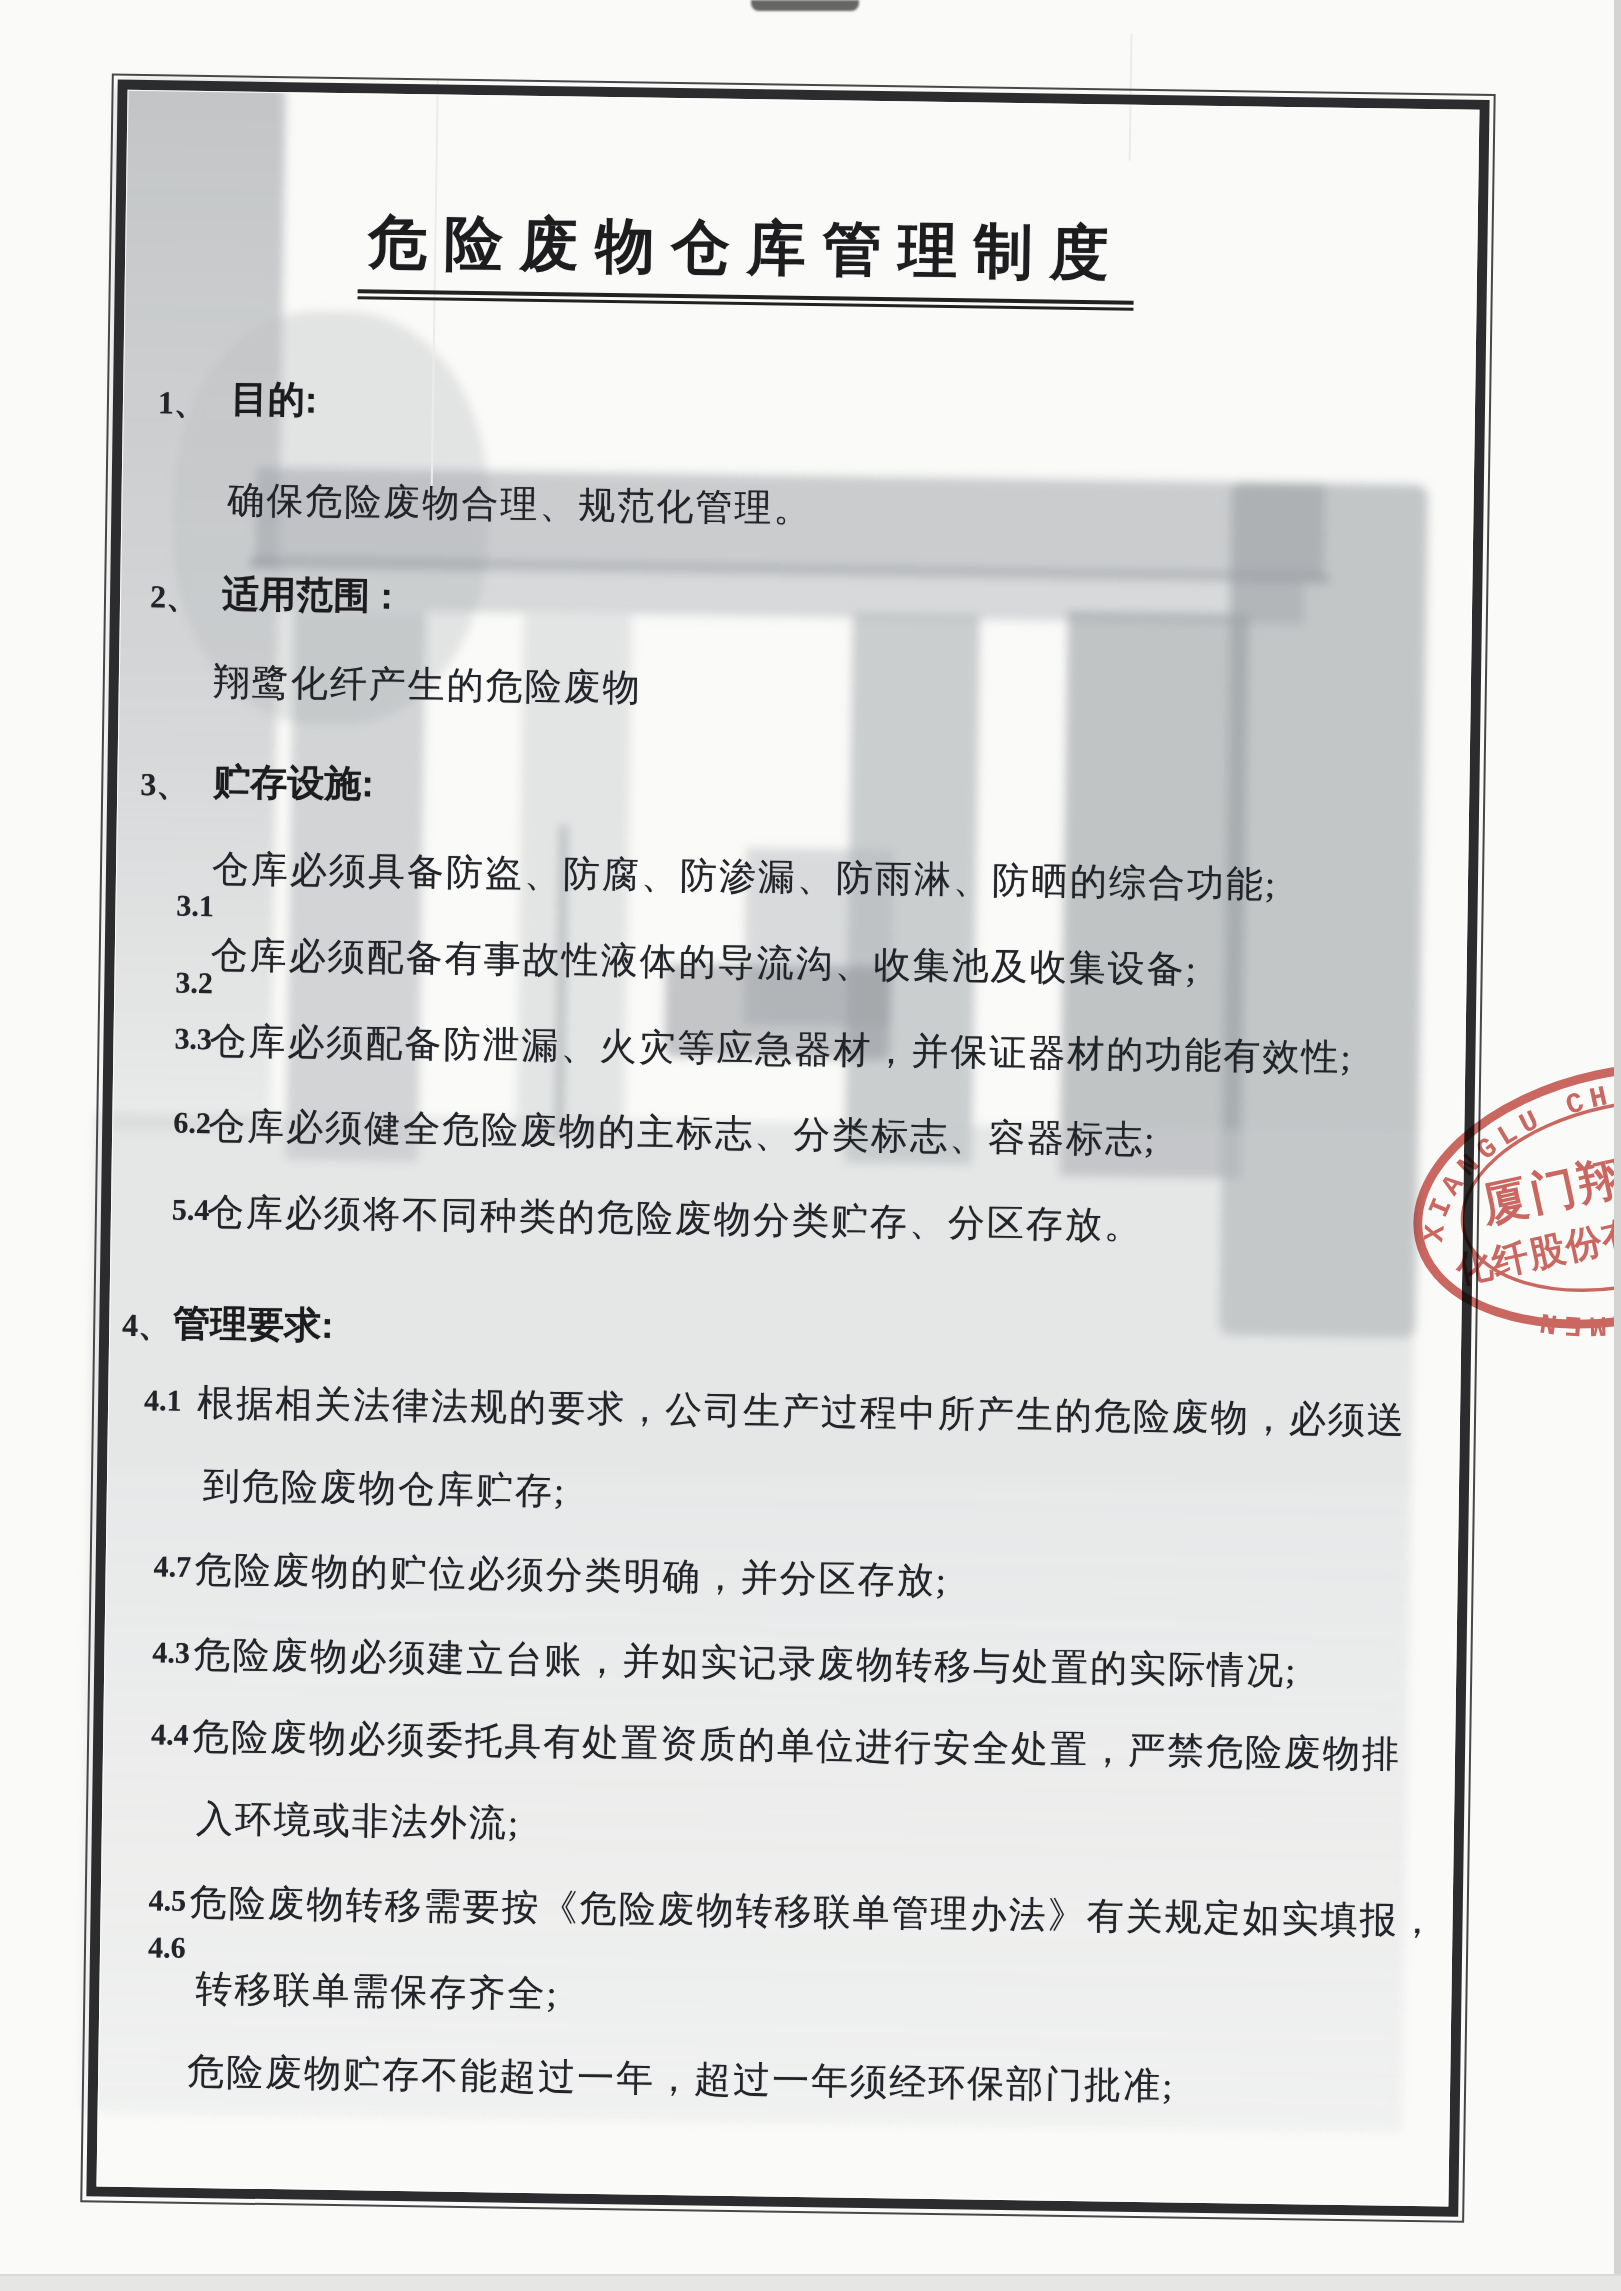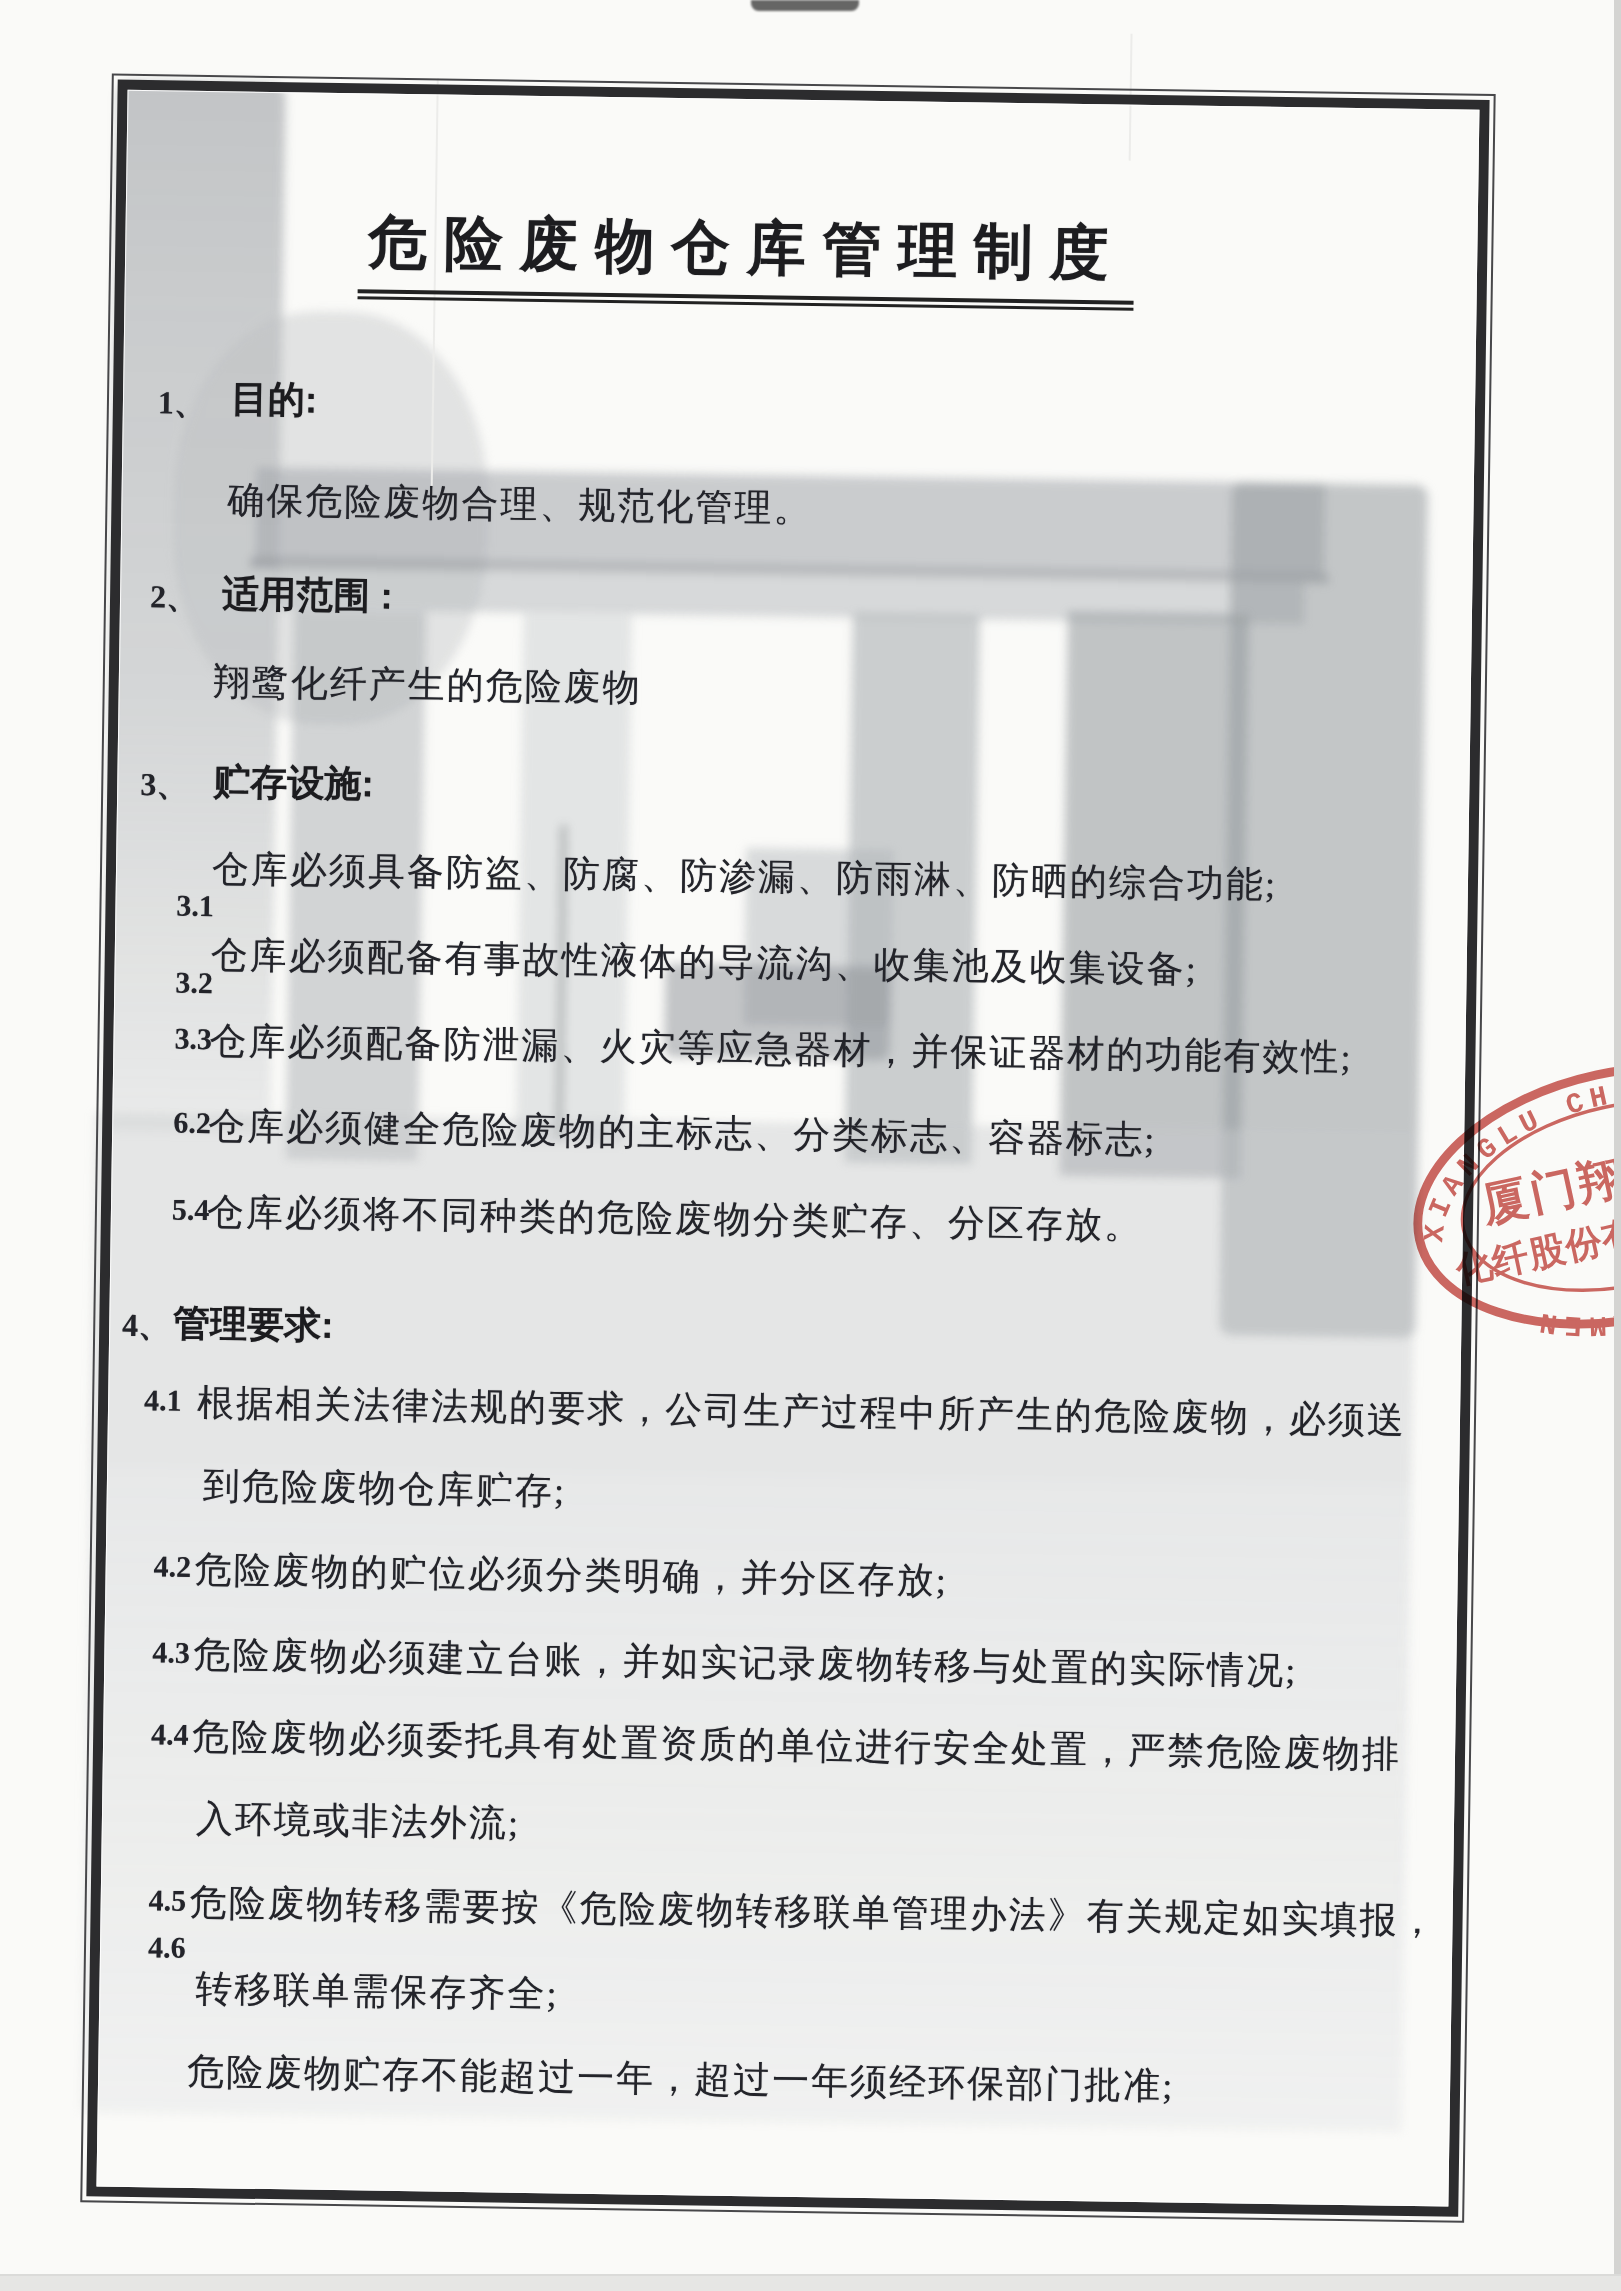--- a/index.html
+++ b/index.html
@@ -92,21 +92,21 @@
     <div class="t item-num" style="left:173px;top:1202px">5.4</div>
     <div class="t body" style="left:208px;top:1196px">仓库必须将不同种类的危险废物分类贮存、分区存放。</div>
 
     <div class="t sec-num" style="left:125px;top:1314px">4、</div>
     <div class="t sec-head" style="left:176px;top:1308px">管理要求:</div>
 
     <div class="t item-num" style="left:148px;top:1393px">4.1</div>
     <div class="t body" style="left:201px;top:1387px">根据相关法律法规的要求，公司生产过程中所产生的危险废物，必须送</div>
     <div class="t body" style="left:208px;top:1470px">到危险废物仓库贮存;</div>
 
-    <div class="t item-num" style="left:160px;top:1559px">4.2</div>
+    <div class="t item-num" style="left:160px;top:1559px">4.7</div>
     <div class="t body" style="left:201px;top:1554px">危险废物的贮位必须分类明确，并分区存放;</div>
 
     <div class="t item-num" style="left:160px;top:1645px">4.3</div>
     <div class="t body" style="left:201px;top:1639px">危险废物必须建立台账，并如实记录废物转移与处置的实际情况;</div>
 
     <div class="t item-num" style="left:160px;top:1727px">4.4</div>
     <div class="t body" style="left:201px;top:1721px">危险废物必须委托具有处置资质的单位进行安全处置，严禁危险废物排</div>
     <div class="t body" style="left:206px;top:1803px">入环境或非法外流;</div>
 
     <div class="t item-num" style="left:160px;top:1893px">4.5</div>

